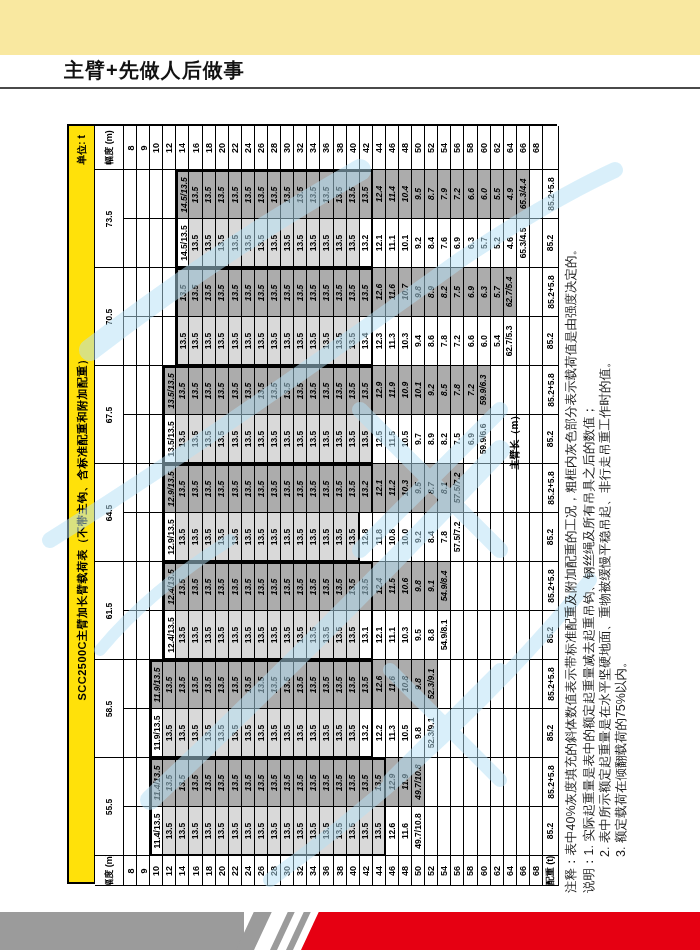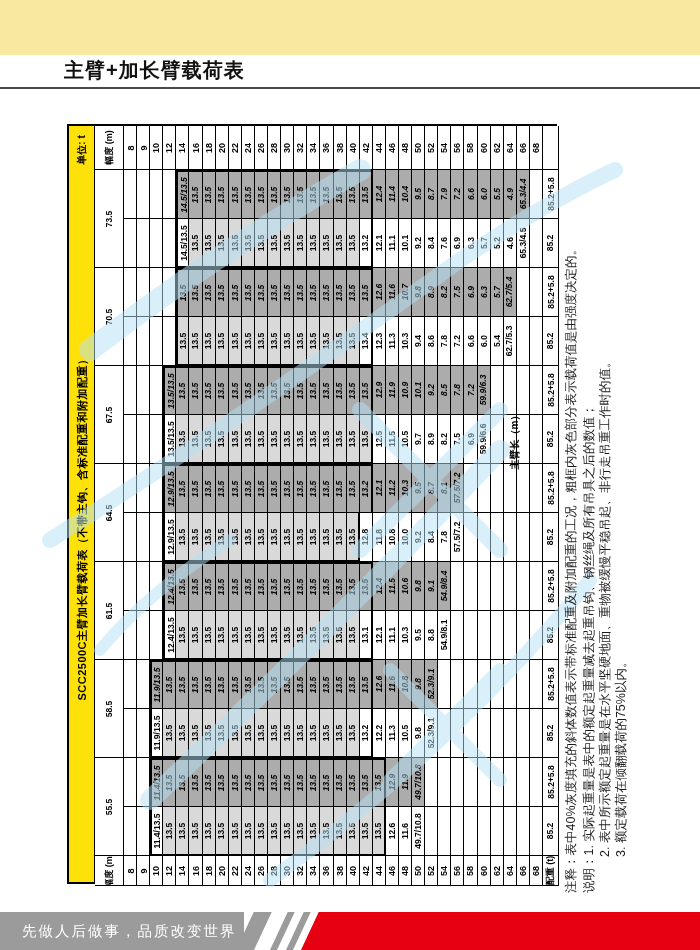--- a/index.html
+++ b/index.html
@@ -55,21 +55,21 @@
   .f-stripe2{left:286px;width:7px;background:#9b9b9b;}
   .f-red-edge{left:301px;width:120px;background:#e60012;}
   .f-red{position:absolute;left:380px;right:0;top:0;bottom:0;background:#e60012;}
   .f-text{position:absolute;left:22px;top:0;bottom:0;display:flex;align-items:center;
           color:#fff;font-size:14.5px;letter-spacing:2px;z-index:2;}
 </style>
 </head>
 <body>
 
 <div class="topband" style="background: rgb(249, 232, 160);"></div>
-<div class="pagetitle">主臂+加长臂载荷表</div>
+<div class="pagetitle">主臂+先做人后做事</div>
 <div class="rule"></div>
 
 <div class="ltable" id="ltable">
   <div class="ystrip" id="ystrip" style="background: rgb(255, 225, 10);">
     <span class="unit">单位: t</span>
     <span class="ttl">SCC2500C主臂加长臂载荷表（不带主钩、含标准配重和附加配重）</span>
   </div>
   <div class="labelcol" id="labelcol">
       <div class="cell lc hd" style="height: 44px;">
         <span class="rot">幅度 (m)</span>
@@ -1505,14 +1505,13 @@
 <div class="note-line" style="left:597px;top:857px;">2. 表中所示额定起重量是在水平坚硬地面、重物被缓慢平稳吊起、非行走吊重工作时的值。</div>
 <div class="note-line" style="left:613px;top:857px;">3. 额定载荷在倾翻载荷的75%以内。</div>
 
 <div class="footer">
   <div class="f-gray"></div>
   <div class="sk f-gray-edge"></div>
   <div class="sk f-stripe1"></div>
   <div class="sk f-stripe2"></div>
   <div class="sk f-red-edge"></div>
   <div class="f-red"></div>
-  <div class="f-text">先做人后做事，品质改变世界</div>
 </div>
 
 </body></html>

